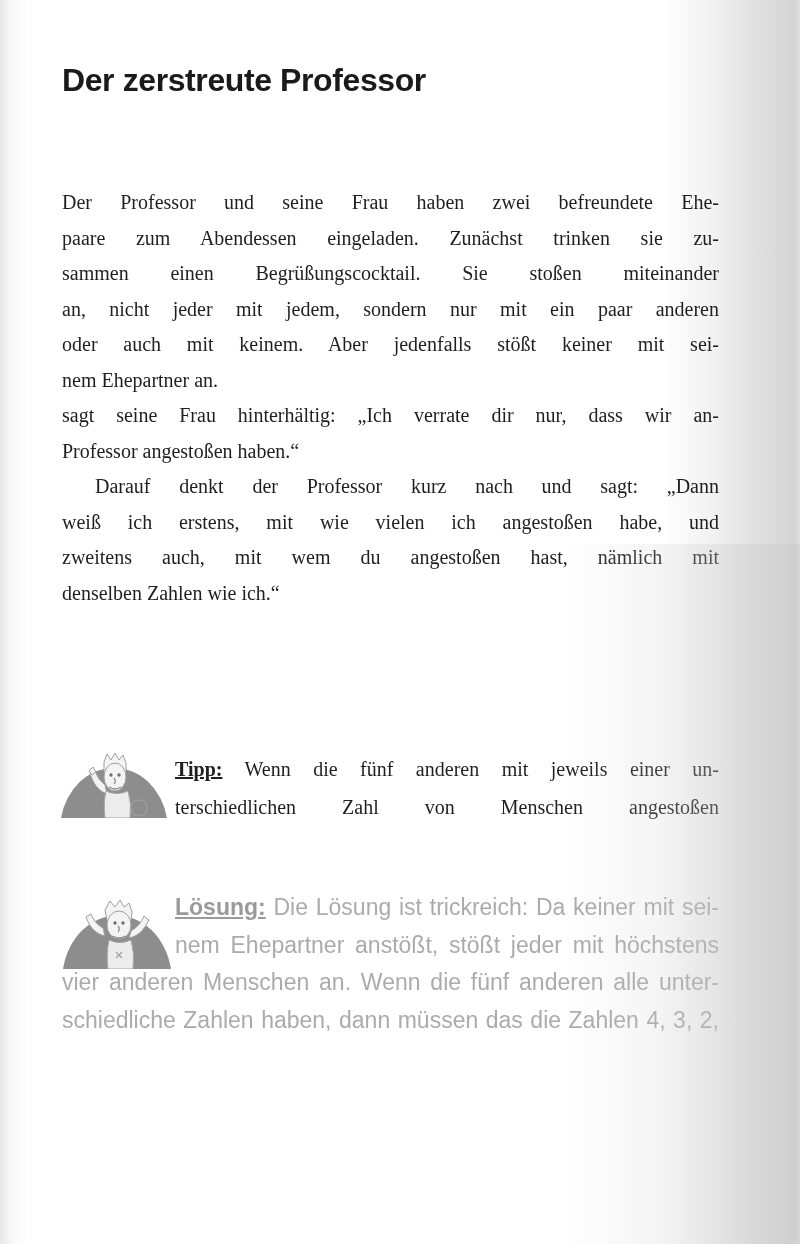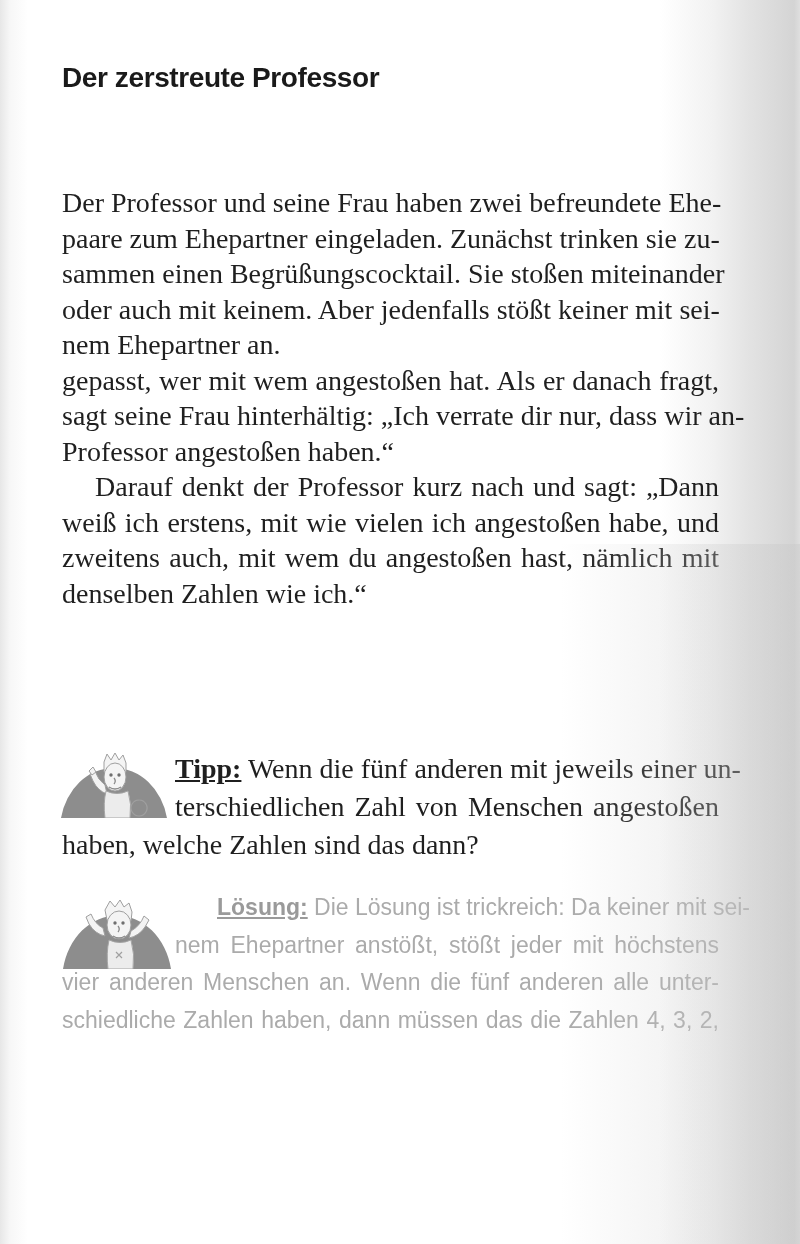--- a/index.html
+++ b/index.html
@@ -13,63 +13,63 @@
     font-family:"Liberation Serif","DejaVu Serif",serif;
   }
   .page::after{ 
     content:"";position:absolute;right:0;bottom:0;width:240px;height:700px;
     background:linear-gradient(90deg,rgba(210,210,210,0) 0%,rgba(205,205,205,.35) 70%,rgba(200,200,200,.45) 100%);
     pointer-events:none;
   }
   .title{
     position:absolute;left:62px;top:62px;margin:0;
     font-family:"Liberation Sans","DejaVu Sans",sans-serif;
-    font-size:28px;font-weight:bold;letter-spacing:-0.4px;
+    font-size:32px;font-weight:bold;letter-spacing:-0.4px;
     color:#1a1a1a;white-space:nowrap;
   }
   .body-text{position:absolute;left:62px;top:185px;width:657px;color:#1f1f1f;}
   .ln{
-    font-size:28px;line-height:35.5px;height:35.5px;
+    font-size:20px;line-height:35.5px;height:35.5px;
     text-align:justify;text-align-last:justify;
     white-space:nowrap;color:inherit;
   }
   .ln.last{text-align:left;text-align-last:left;}
   .ln.ind{padding-left:33px;}
   .tip-section{position:absolute;left:62px;top:750px;width:657px;color:#1f1f1f;}
   .tip-section .ln{line-height:38px;height:38px;}
   .beside{margin-left:113px;}
   .bold{font-weight:bold;text-decoration:underline;}
   .prof-icon{position:absolute;pointer-events:none;}
   .tip-icon{left:-3px;top:0px;}
   .sol-icon{left:-1px;top:7px;}
   .solution-section{
     position:absolute;left:62px;top:889px;width:657px;
     font-family:"Liberation Sans","DejaVu Sans",sans-serif;
     color:#ababab;
   }
   .solution-section .ln{font-size:23px;line-height:37.5px;height:37.5px;}
-  .solution-section .bold{color:#9a9a9a;margin-left:42px;}
+  .solution-section .bold{color:#9a9a9a;}
 </style>
 </head>
 <body>
 
 <div class="page">
 
   <h1 class="title">Der zerstreute Professor</h1>
 
   <div class="body-text">
     <div class="para">
       <div class="ln">Der Professor und seine Frau haben zwei befreundete Ehe-</div>
-      <div class="ln">paare zum Ehepartner eingeladen. Zunächst trinken sie zu-</div>
+      <div class="ln">paare zum Abendessen eingeladen. Zunächst trinken sie zu-</div>
       <div class="ln">sammen einen Begrüßungscocktail. Sie stoßen miteinander</div>
+      <div class="ln">an, nicht jeder mit jedem, sondern nur mit ein paar anderen</div>
       <div class="ln">oder auch mit keinem. Aber jedenfalls stößt keiner mit sei-</div>
       <div class="ln last">nem Ehepartner an.</div>
     </div>
     <div class="para">
-      <div class="ln">gepasst, wer mit wem angestoßen hat. Als er danach fragt,</div>
       <div class="ln">sagt seine Frau hinterhältig: „Ich verrate dir nur, dass wir an-</div>
       <div class="ln last">Professor angestoßen haben.“</div>
     </div>
     <div class="para">
       <div class="ln ind">Darauf denkt der Professor kurz nach und sagt: „Dann</div>
       <div class="ln">weiß ich erstens, mit wie vielen ich angestoßen habe, und</div>
       <div class="ln">zweitens auch, mit wem du angestoßen hast, nämlich mit</div>
       <div class="ln last">denselben Zahlen wie ich.“</div>
     </div>
   </div>
@@ -83,21 +83,20 @@
       <ellipse cx="56" cy="27" rx="11" ry="14" fill="#f4f4f4" stroke="#9f9f9f" stroke-width="1"></ellipse>
       <circle cx="52" cy="25" r="1.7" fill="#6f6f6f"></circle>
       <circle cx="60" cy="25" r="1.7" fill="#6f6f6f"></circle>
       <path d="M55 28 q2.5 3 0 6" stroke="#8a8a8a" stroke-width="1.3" fill="none"></path>
       <path d="M50 37 q6 4 12 0" stroke="#8a8a8a" stroke-width="1.3" fill="none"></path>
       <path d="M47 41 Q44 53 46 68 L71 68 Q73 54 69 41 Q58 46 47 41 Z" fill="#ececec" stroke="#a5a5a5" stroke-width="1"></path>
       <path d="M80 50 a8 8 0 1 0 0.1 0" fill="none" stroke="#a0a0a0" stroke-width="1.2"></path>
     </svg>
     <div class="ln beside"><span class="bold">Tipp:</span><span> Wenn die fünf anderen mit jeweils einer un-</span></div>
     <div class="ln beside">terschiedlichen Zahl von Menschen angestoßen</div>
-    <div class="ln last">haben, welche Zahlen sind das dann?</div>
   </section>
 
   <section class="solution-section">
     <svg class="prof-icon sol-icon" width="112" height="73" viewBox="0 0 112 73" aria-hidden="true">
       <path d="M2 73 A55 66 0 0 1 110 73 Z" fill="#8d8d8d"></path>
       <path d="M44 40 Q34 38 28 28 L25 21 L30 18 Q34 28 42 32 Z" fill="#f3f3f3" stroke="#9f9f9f" stroke-width="1"></path>
       <path d="M68 42 Q78 40 84 31 L88 24 L83 20 Q79 30 70 35 Z" fill="#f3f3f3" stroke="#9f9f9f" stroke-width="1"></path>
       <path d="M44 14 L49 5 L54 11 L59 4 L63 11 L68 7 L71 16 L70 25 L46 24 Z" fill="#f4f4f4" stroke="#9f9f9f" stroke-width="1"></path>
       <ellipse cx="58" cy="29" rx="12" ry="14" fill="#f4f4f4" stroke="#9f9f9f" stroke-width="1"></ellipse>
       <circle cx="54" cy="27" r="1.7" fill="#6f6f6f"></circle>

